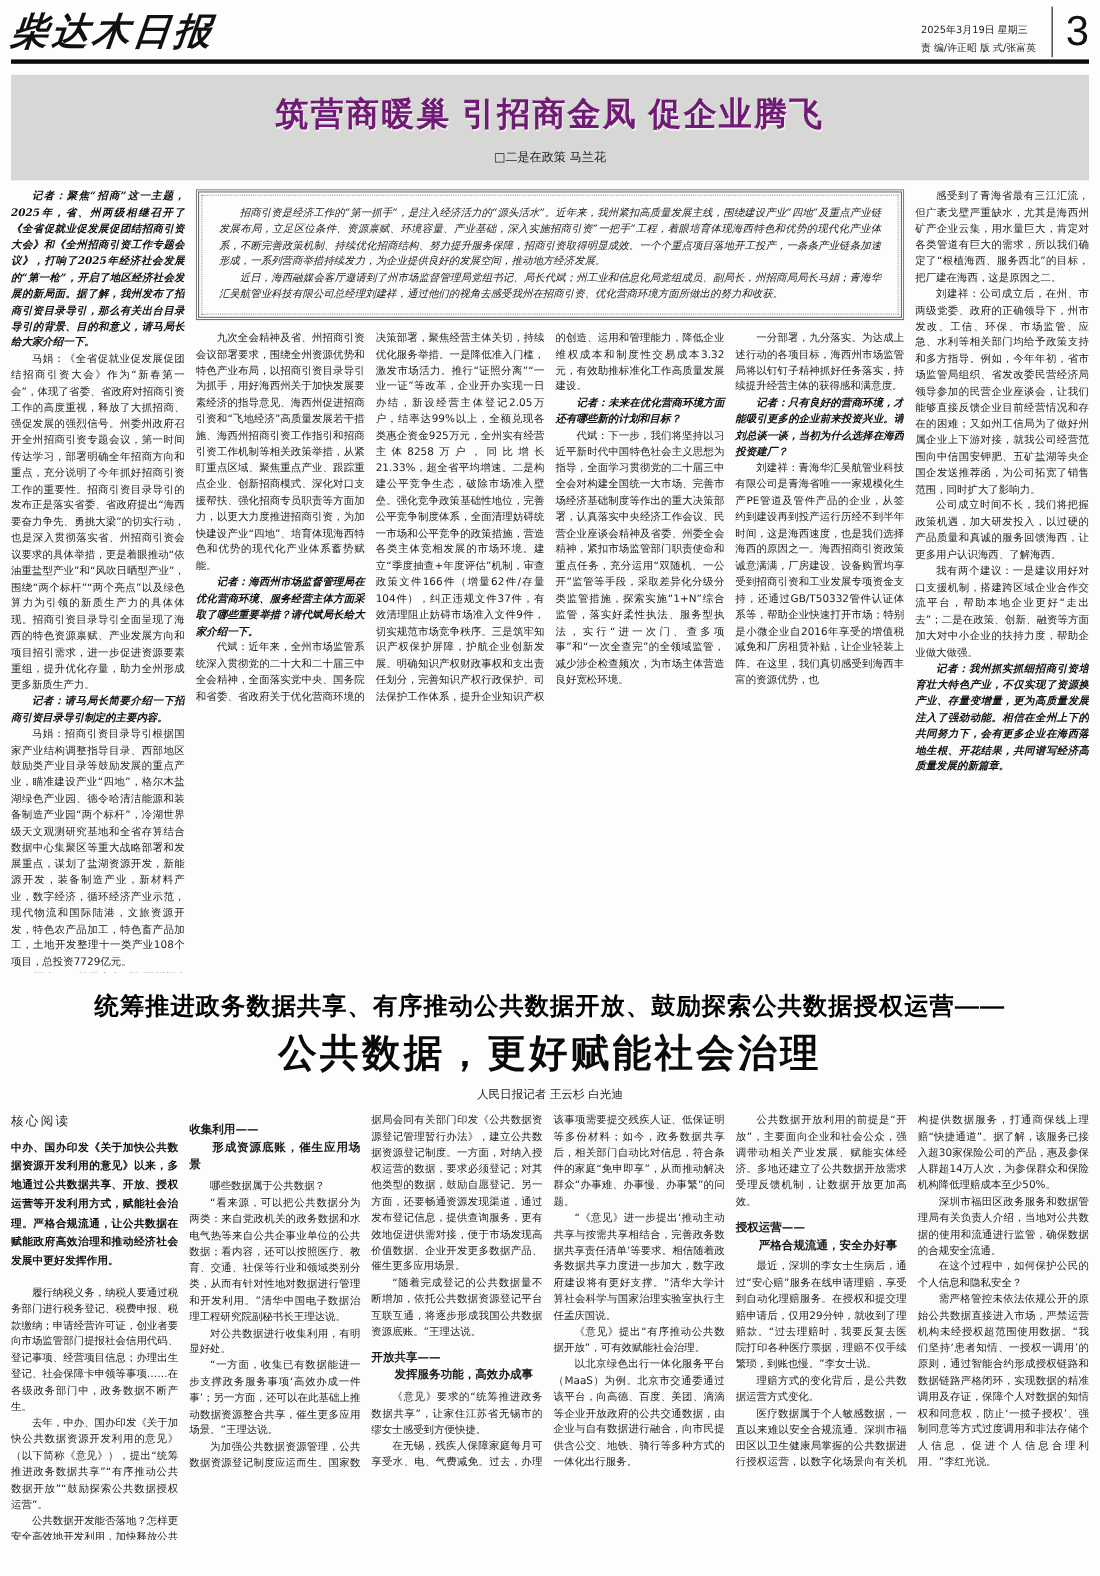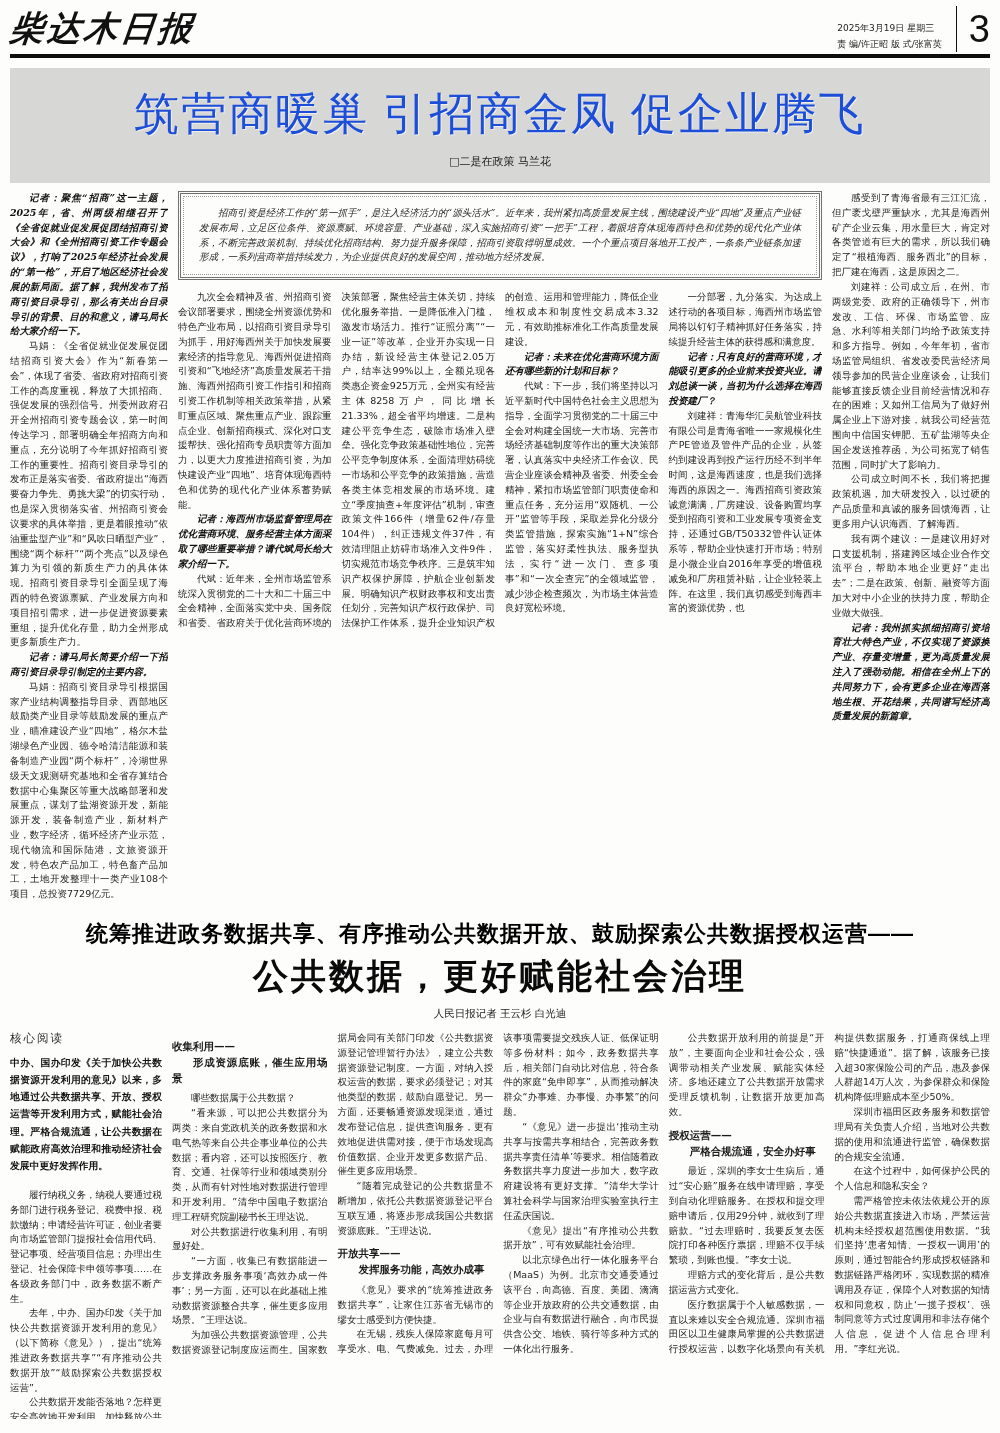--- a/index.html
+++ b/index.html
@@ -21,22 +21,22 @@
     font-family:"Liberation Serif", serif; font-weight:900; font-size:31px;
     letter-spacing:4px; color:#000; white-space:nowrap; margin-right:18px;
   }
   .date-block { font-size:9px; line-height:1.7; color:#222; margin-right:14px; white-space:nowrap; }
   .pageno-wrap { display:flex; align-items:center; border-left:1.5px solid #111; padding-left:12px; height:46px; }
   .page-number { font-size:38px; font-weight:400; color:#111; font-family:"Liberation Sans", sans-serif; }
 
   
   .headline-band { background:#d7d7d6; margin-top:10px; padding:16px 10px 6px 10px; }
   .main-headline {
-    text-align:center; font-family:"Liberation Serif", serif; font-weight:400;
-    font-size:45px; letter-spacing:2px; color:#1d4ed8; text-shadow:1px 1px 0 #efefef;
+    text-align:center; font-family:"Liberation Serif", serif; font-weight:700;
+    font-size:30px; letter-spacing:2px; color:#701a75; text-shadow:1px 1px 0 #efefef;
     white-space:nowrap;
   }
   .main-byline { text-align:center; font-size:11px; color:#222; padding:10px 0 8px 0; }
 
   .top-body { display:flex; gap:10px; margin-top:8px; height:712px; overflow:hidden; }
   .col-narrow { width:158px; flex:none; overflow:hidden; }
   .mid-wrap { flex:1; display:flex; flex-direction:column; overflow:hidden; }
   .intro-box {
     border:3px double #6f6f6f; outline:1px dotted #9a9a9a; outline-offset:-6px;
     padding:12px 18px; font-family:"DejaVu Serif", serif; font-style:italic;
@@ -96,20 +96,21 @@
       <div class="col-narrow">
           <p class="para q">记者：聚焦“招商”这一主题，2025年，省、州两级相继召开了《全省促就业促发展促团结招商引资大会》和《全州招商引资工作专题会议》，打响了2025年经济社会发展的“第一枪”，开启了地区经济社会发展的新局面。据了解，我州发布了招商引资目录导引，那么有关出台目录导引的背景、目的和意义，请马局长给大家介绍一下。</p>
           <p class="para p">马娟：《全省促就业促发展促团结招商引资大会》作为“新春第一会”，体现了省委、省政府对招商引资工作的高度重视，释放了大抓招商、强促发展的强烈信号。州委州政府召开全州招商引资专题会议，第一时间传达学习，部署明确全年招商方向和重点，充分说明了今年抓好招商引资工作的重要性。招商引资目录导引的发布正是落实省委、省政府提出“海西要奋力争先、勇挑大梁”的切实行动，也是深入贯彻落实省、州招商引资会议要求的具体举措，更是着眼推动“依油重盐型产业”和“风吹日晒型产业”，围绕“两个标杆”“两个亮点”以及绿色算力为引领的新质生产力的具体体现。招商引资目录导引全面呈现了海西的特色资源禀赋、产业发展方向和项目招引需求，进一步促进资源要素重组，提升优化存量，助力全州形成更多新质生产力。</p>
           <p class="para q">记者：请马局长简要介绍一下招商引资目录导引制定的主要内容。</p>
           <p class="para p">马娟：招商引资目录导引根据国家产业结构调整指导目录、西部地区鼓励类产业目录等鼓励发展的重点产业，瞄准建设产业“四地”，格尔木盐湖绿色产业园、德令哈清洁能源和装备制造产业园“两个标杆”，冷湖世界级天文观测研究基地和全省存算结合数据中心集聚区等重大战略部署和发展重点，谋划了盐湖资源开发，新能源开发，装备制造产业，新材料产业，数字经济，循环经济产业示范，现代物流和国际陆港，文旅资源开发，特色农产品加工，特色畜产品加工，土地开发整理十一类产业108个项目，总投资7729亿元。</p>
           <p class="para q">记者：目前已出台《海西州招商引资目录导引》，下一步将如何落实？</p>
         </div>
       <div class="mid-wrap">
         <div class="intro-box">
             <p class="para p">招商引资是经济工作的“第一抓手”，是注入经济活力的“源头活水”。近年来，我州紧扣高质量发展主线，围绕建设产业“四地”及重点产业链发展布局，立足区位条件、资源禀赋、环境容量、产业基础，深入实施招商引资“一把手”工程，着眼培育体现海西特色和优势的现代化产业体系，不断完善政策机制、持续优化招商结构、努力提升服务保障，招商引资取得明显成效。一个个重点项目落地开工投产，一条条产业链条加速形成，一系列营商举措持续发力，为企业提供良好的发展空间，推动地方经济发展。</p>
+            <p class="para p">近日，海西融媒会客厅邀请到了州市场监督管理局党组书记、局长代斌；州工业和信息化局党组成员、副局长，州招商局局长马娟；青海华汇吴航管业科技有限公司总经理刘建祥，通过他们的视角去感受我州在招商引资、优化营商环境方面所做出的努力和收获。</p>
           </div>
         <div class="mid-cols">
             <p class="para p">九次全会精神及省、州招商引资会议部署要求，围绕全州资源优势和特色产业布局，以招商引资目录导引为抓手，用好海西州关于加快发展要素经济的指导意见、海西州促进招商引资和“飞地经济”高质量发展若干措施、海西州招商引资工作指引和招商引资工作机制等相关政策举措，从紧盯重点区域、聚焦重点产业、跟踪重点企业、创新招商模式、深化对口支援帮扶、强化招商专员职责等方面加力，以更大力度推进招商引资，为加快建设产业“四地”、培育体现海西特色和优势的现代化产业体系蓄势赋能。</p>
             <p class="para q">记者：海西州市场监督管理局在优化营商环境、服务经营主体方面采取了哪些重要举措？请代斌局长给大家介绍一下。</p>
             <p class="para p">代斌：近年来，全州市场监管系统深入贯彻党的二十大和二十届三中全会精神，全面落实党中央、国务院和省委、省政府关于优化营商环境的决策部署，聚焦经营主体关切，持续优化服务举措。一是降低准入门槛，激发市场活力。推行“证照分离”“一业一证”等改革，企业开办实现一日办结，新设经营主体登记2.05万户，结率达99%以上，全额兑现各类惠企资金925万元，全州实有经营主体8258万户，同比增长21.33%，超全省平均增速。二是构建公平竞争生态，破除市场准入壁垒。强化竞争政策基础性地位，完善公平竞争制度体系，全面清理妨碍统一市场和公平竞争的政策措施，营造各类主体竞相发展的市场环境。建立“季度抽查+年度评估”机制，审查政策文件166件（增量62件/存量104件），纠正违规文件37件，有效清理阻止妨碍市场准入文件9件，切实规范市场竞争秩序。三是筑牢知识产权保护屏障，护航企业创新发展。明确知识产权财政事权和支出责任划分，完善知识产权行政保护、司法保护工作体系，提升企业知识产权的创造、运用和管理能力，降低企业维权成本和制度性交易成本3.32元，有效助推标准化工作高质量发展建设。</p>
             <p class="para q">记者：未来在优化营商环境方面还有哪些新的计划和目标？</p>
             <p class="para p">代斌：下一步，我们将坚持以习近平新时代中国特色社会主义思想为指导，全面学习贯彻党的二十届三中全会对构建全国统一大市场、完善市场经济基础制度等作出的重大决策部署，认真落实中央经济工作会议、民营企业座谈会精神及省委、州委全会精神，紧扣市场监管部门职责使命和重点任务，充分运用“双随机、一公开”监管等手段，采取差异化分级分类监管措施，探索实施“1+N”综合监管，落实好柔性执法、服务型执法，实行“进一次门、查多项事”和“一次全查完”的全领域监管，减少涉企检查频次，为市场主体营造良好宽松环境。</p>
             <p class="para p">一分部署，九分落实。为达成上述行动的各项目标，海西州市场监管局将以钉钉子精神抓好任务落实，持续提升经营主体的获得感和满意度。</p>
             <p class="para q">记者：只有良好的营商环境，才能吸引更多的企业前来投资兴业。请刘总谈一谈，当初为什么选择在海西投资建厂？</p>
             <p class="para p">刘建祥：青海华汇吴航管业科技有限公司是青海省唯一一家规模化生产PE管道及管件产品的企业，从签约到建设再到投产运行历经不到半年时间，这是海西速度，也是我们选择海西的原因之一。海西招商引资政策诚意满满，厂房建设、设备购置均享受到招商引资和工业发展专项资金支持，还通过GB/T50332管件认证体系等，帮助企业快速打开市场；特别是小微企业自2016年享受的增值税减免和厂房租赁补贴，让企业轻装上阵。在这里，我们真切感受到海西丰富的资源优势，也</p>

